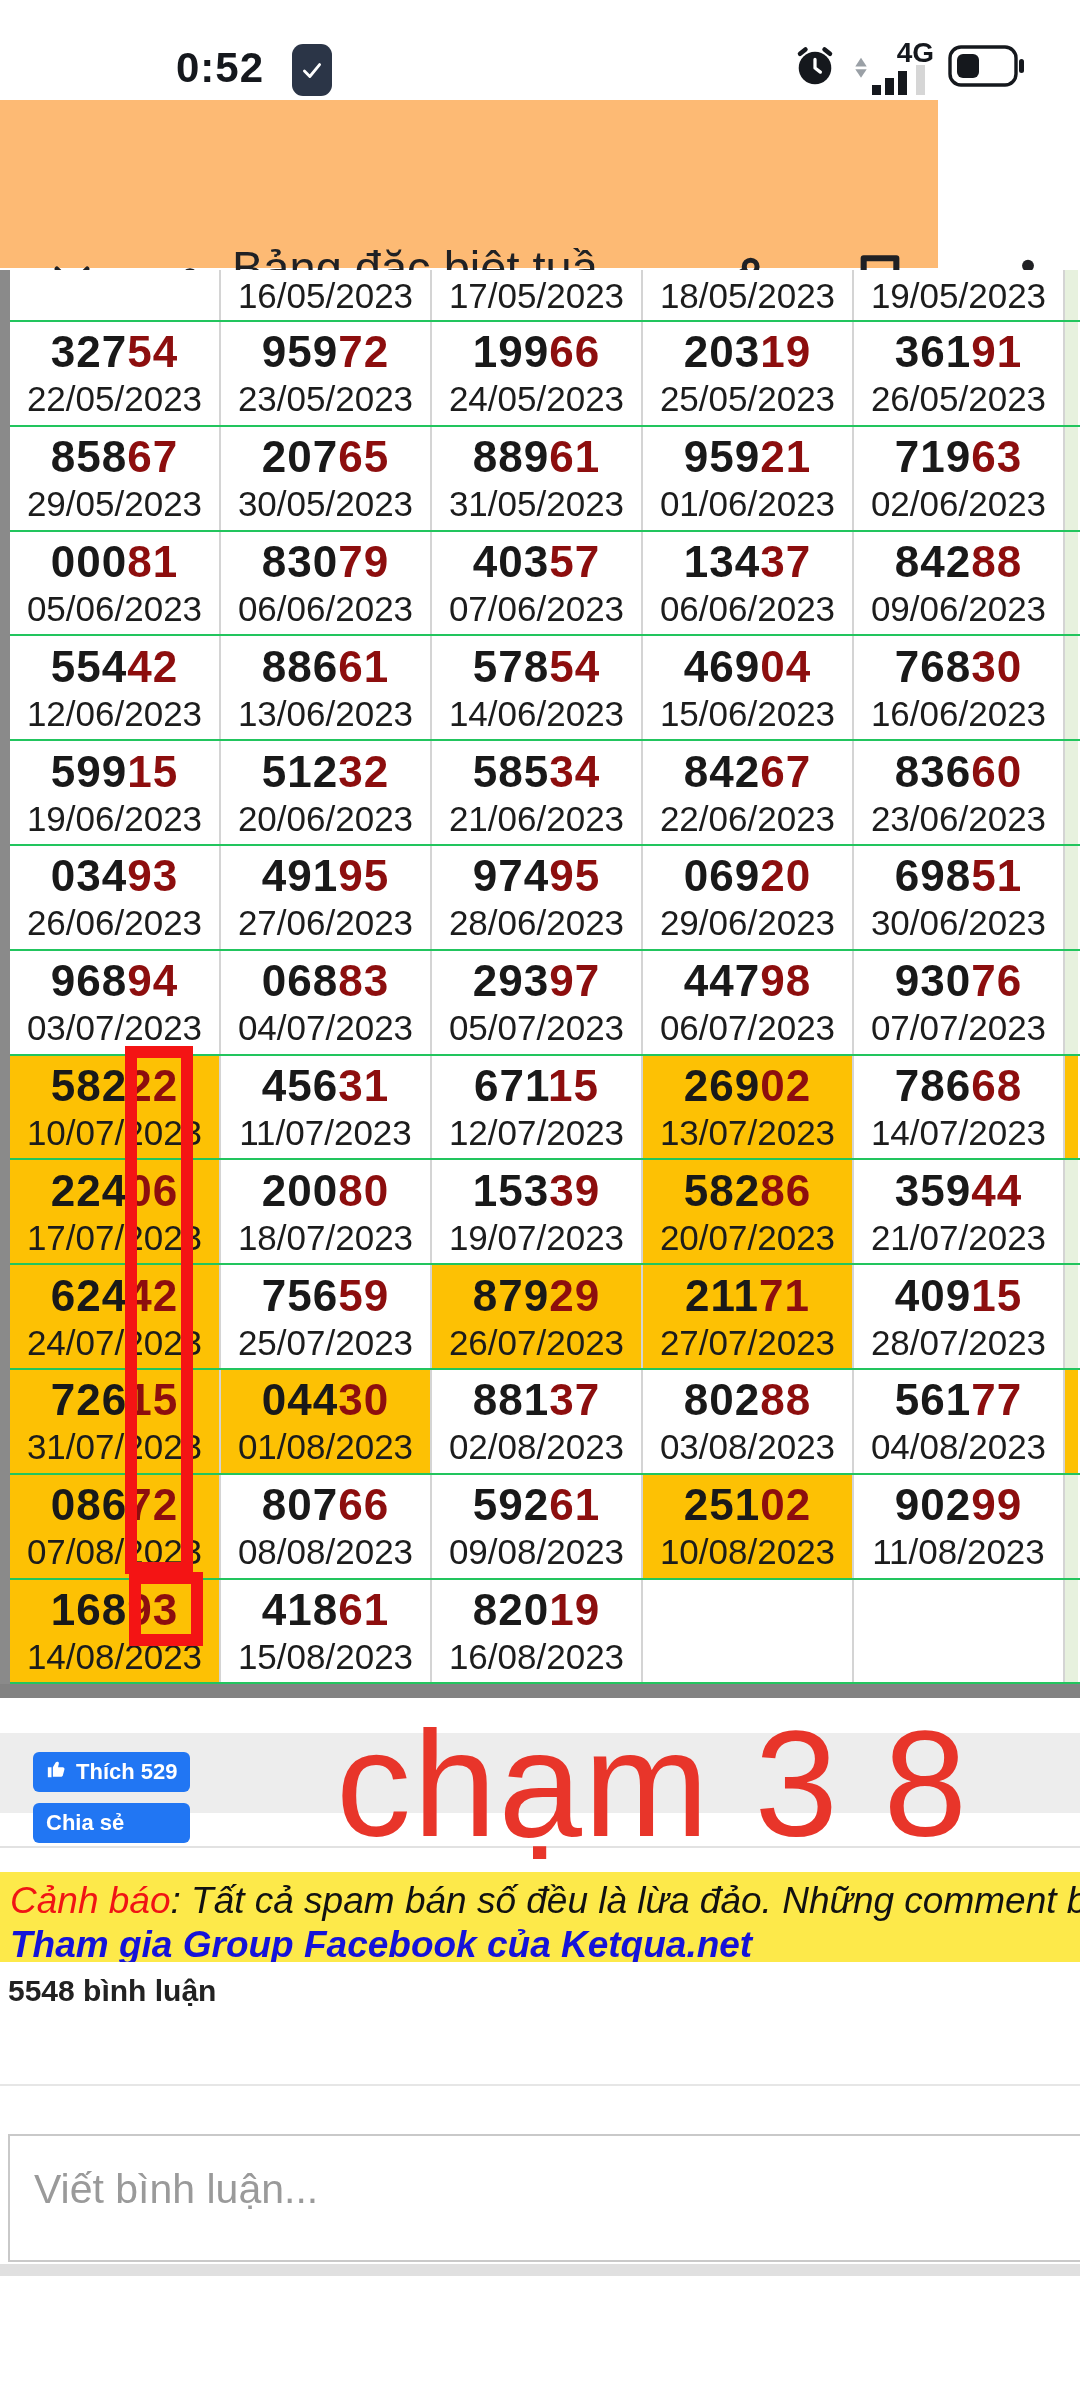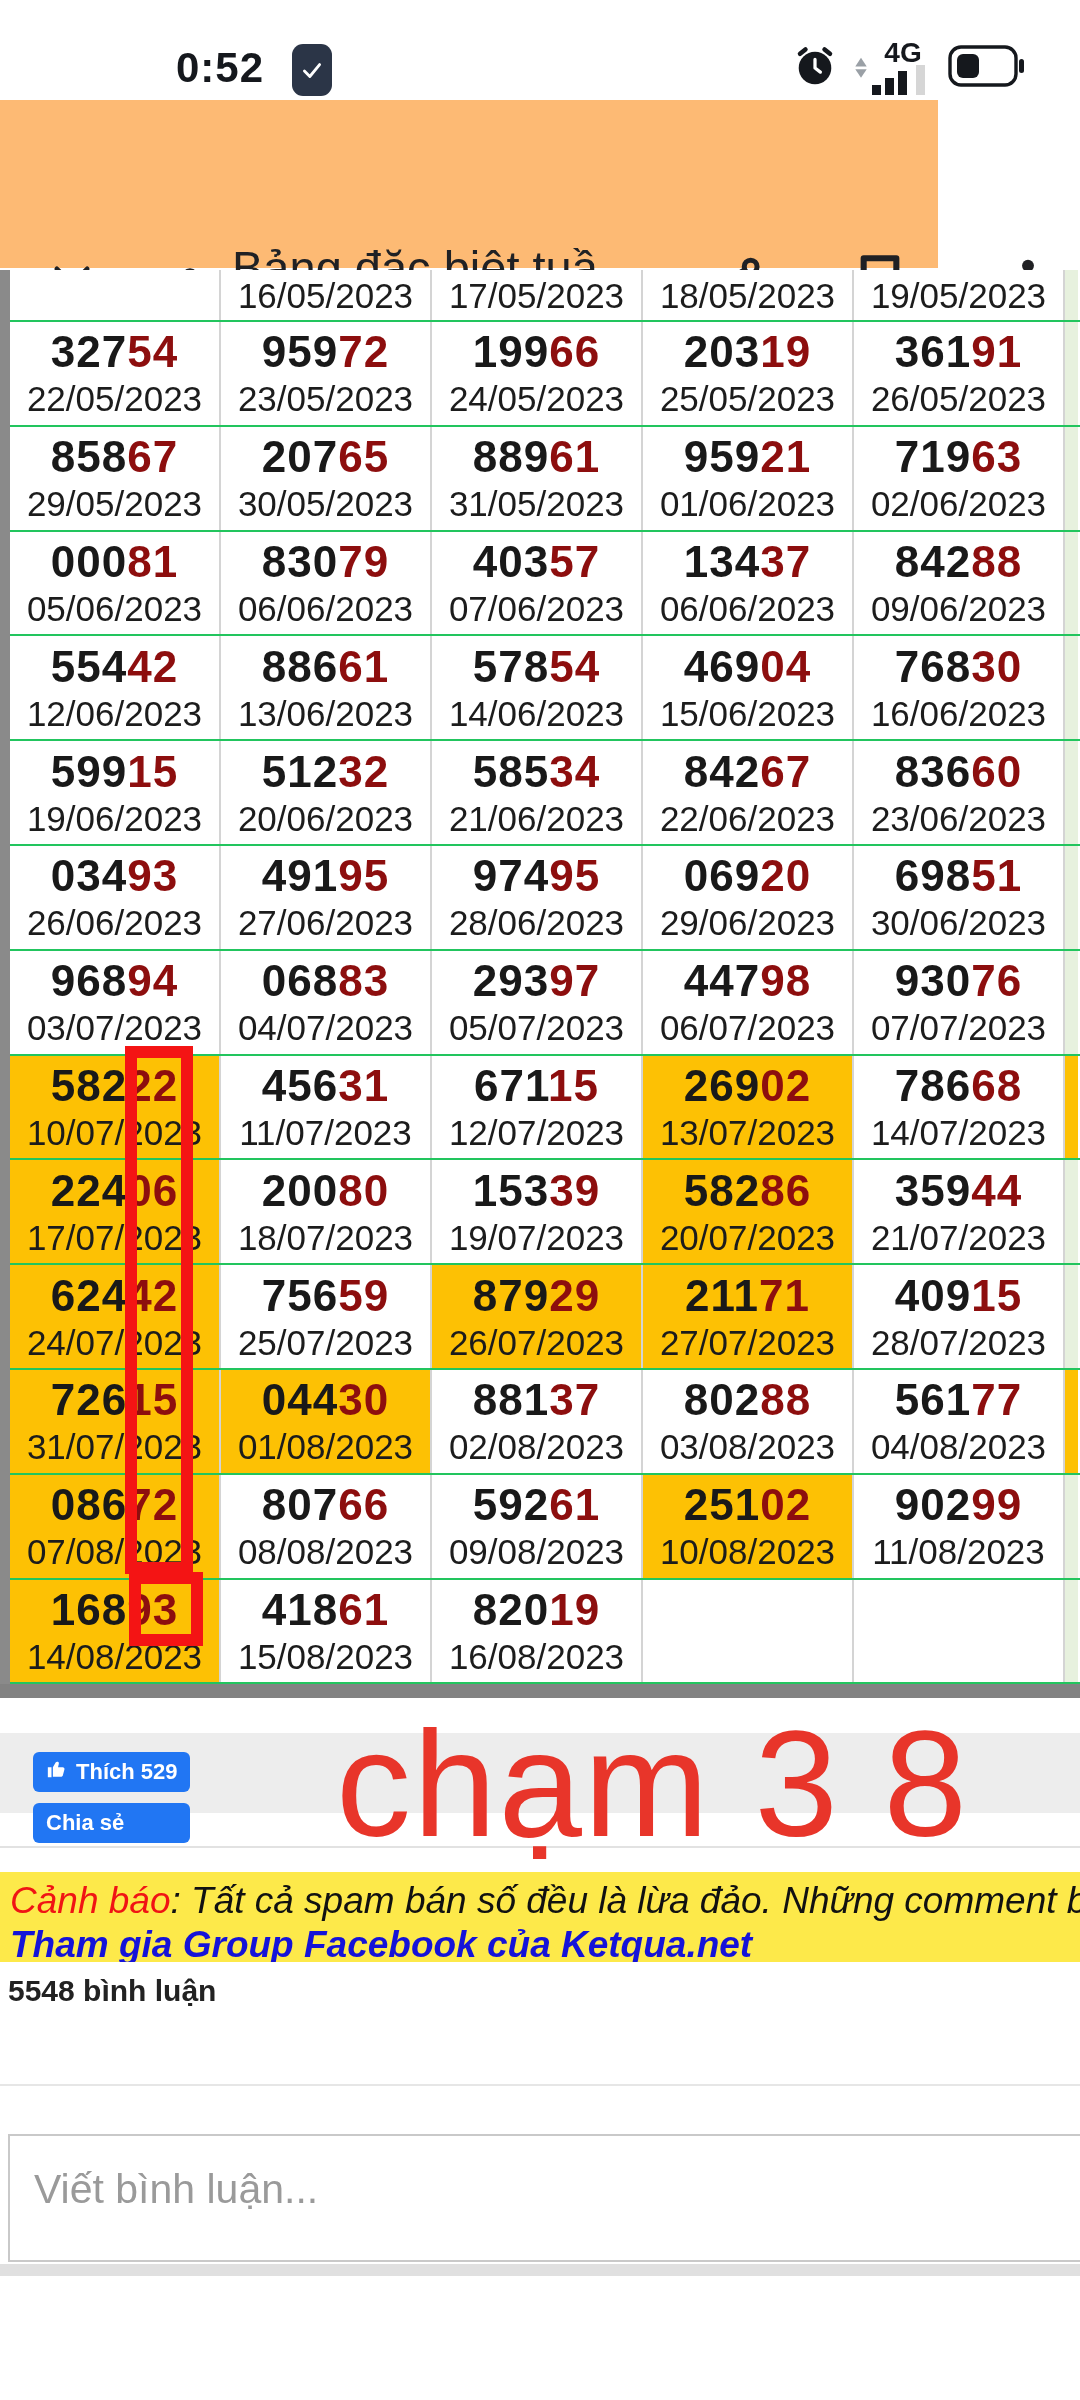--- a/index.html
+++ b/index.html
@@ -95,21 +95,21 @@
           <circle cx="12" cy="13" r="8.5" fill="#15181d"></circle>
           <path d="M12 13 L12 8.6 M12 13 L14.8 15.2" stroke="#fff" stroke-width="1.7" stroke-linecap="round"></path>
           <path d="M4.2 5.6 L7 3.4 M19.8 5.6 L17 3.4" stroke="#15181d" stroke-width="2.4" stroke-linecap="round"></path>
         </svg>
       </span>
       <span style="display:flex;align-items:flex-end;gap:2px;">
         <svg width="18" height="40" viewBox="0 0 12 28">
             <path d="M6 2 L10 8 H2 Z" fill="#9aa0a6"></path>
             <path d="M6 16 L10 10 H2 Z" fill="#9aa0a6"></path>
           </svg>
-        <span style="display:flex;flex-direction:column;align-items:center;">
+        <span style="display:flex;flex-direction:column;align-items:flex-end;">
           <span style="font-size:28px;font-weight:700;color:#15181d;line-height:0.9;">4G</span>
           <svg width="62" height="30" viewBox="0 0 62 30">
             <rect x="0" y="20" width="9" height="10" fill="#15181d"></rect>
             <rect x="13" y="13" width="9" height="17" fill="#15181d"></rect>
             <rect x="26" y="6" width="9" height="24" fill="#15181d"></rect>
             <rect x="44" y="0" width="9" height="30" fill="#d6d6d6"></rect>
           </svg>
         </span>
       </span>
       <span>

